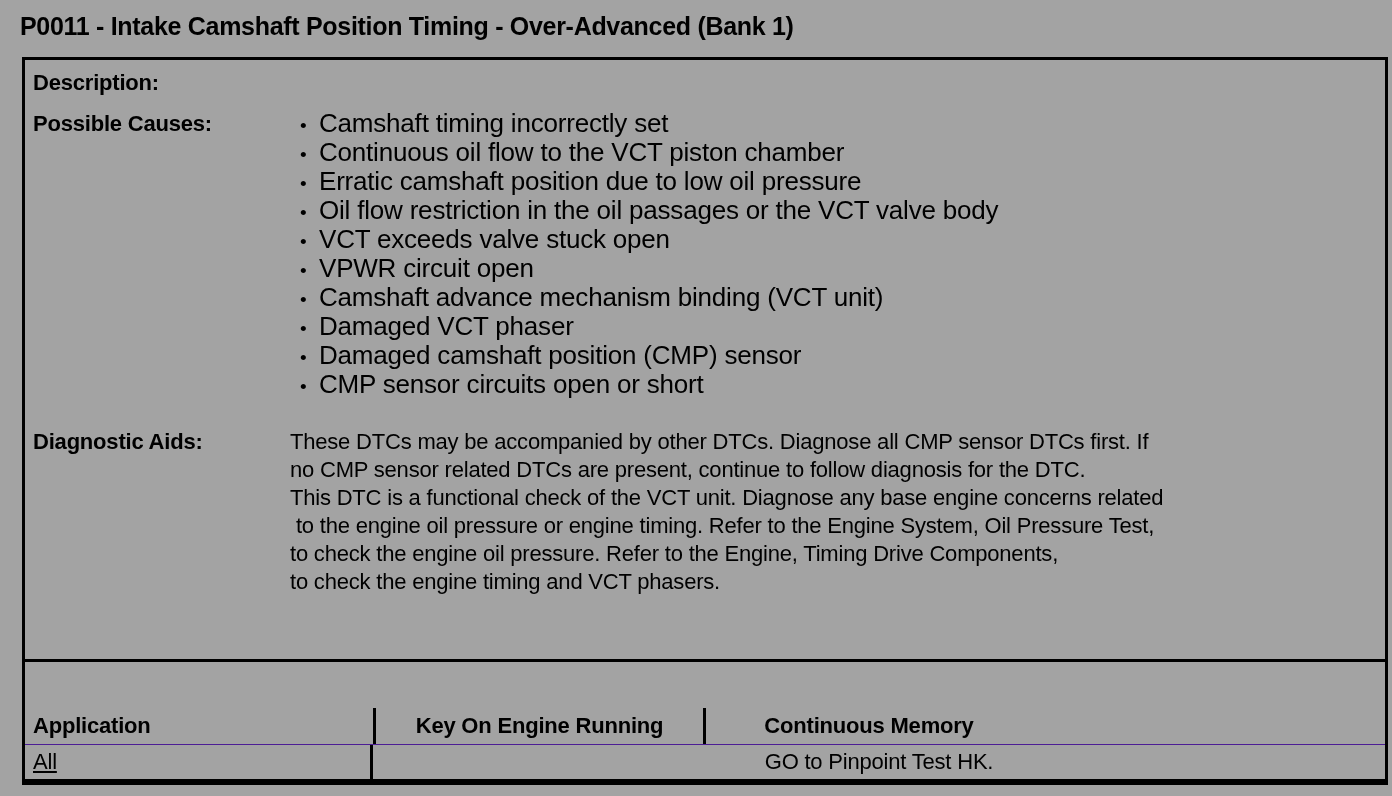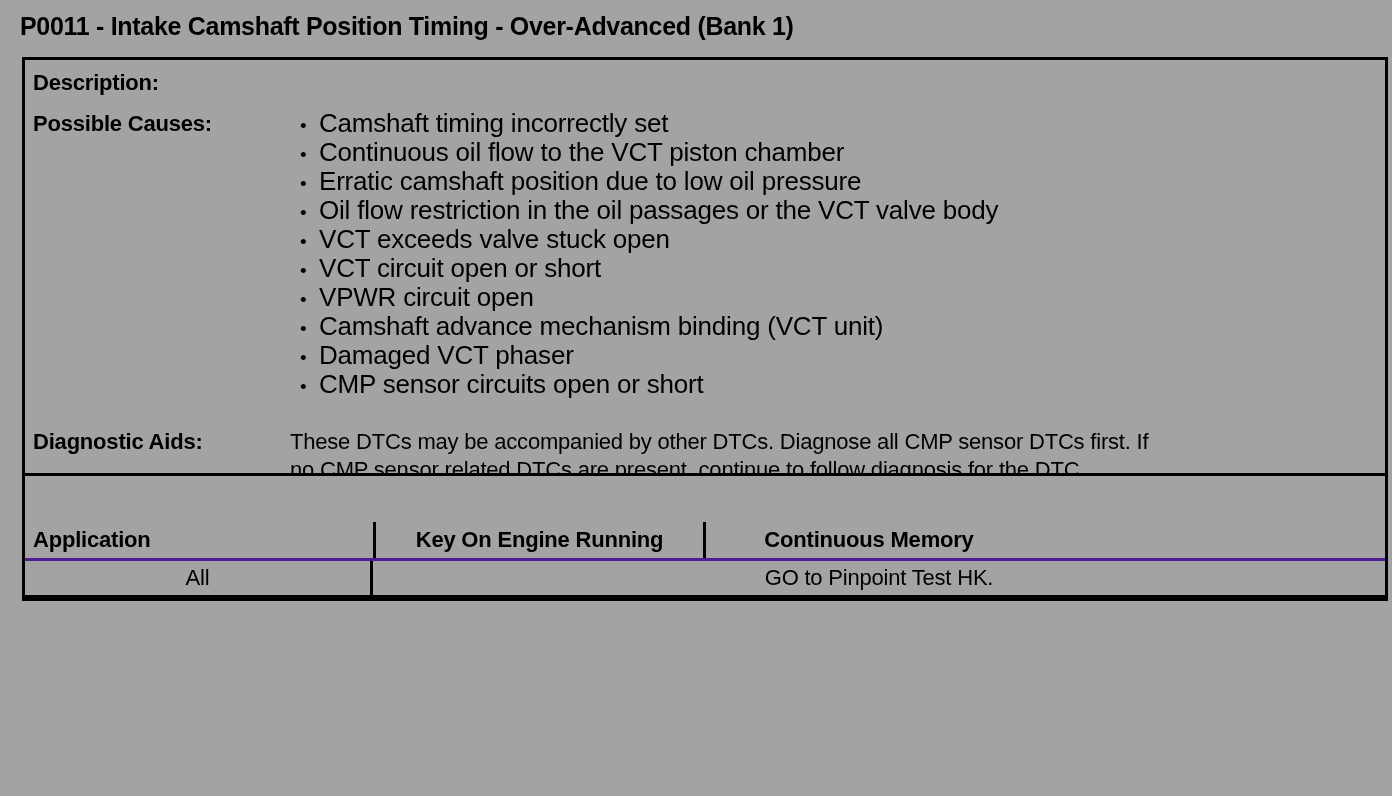--- a/index.html
+++ b/index.html
@@ -24,21 +24,21 @@
     font-size: 25px;
     font-weight: bold;
     letter-spacing: -0.3px;
     white-space: nowrap;
   }
   .doc-box {
     position: absolute;
     left: 22px;
     top: 57px;
     width: 1366px;
-    height: 544px;
+    height: 728px;
     box-sizing: border-box;
     border: 3px solid #000;
     border-bottom-width: 6px;
     display: flex;
     flex-direction: column;
   }
   .doc-main {
     flex: 1 1 auto;
     padding-top: 9px;
     overflow: hidden;
@@ -79,21 +79,21 @@
     font-size: 19px;
   }
   
   .dtc-table {
     flex: 0 0 auto;
     border-top: 3px solid #000;
   }
   .dtc-header-row {
     display: grid;
     grid-template-columns: 348px 330px 329px 1fr;
-    border-bottom: 3px solid #4c1d95;
+    border-bottom: 1px solid #4c1d95;
     margin-top: 46px;
   }
   .dtc-header-row .cell {
     box-sizing: border-box;
     font-size: 22px;
     font-weight: bold;
     line-height: 28px;
     letter-spacing: -0.2px;
     padding: 4px 8px;
     text-align: center;
@@ -109,21 +109,22 @@
   }
   .dtc-data-row .cell {
     box-sizing: border-box;
     font-size: 22px;
     line-height: 28px;
     letter-spacing: -0.2px;
     padding: 3px 8px;
   }
   .dtc-data-row .cell-application {
     border-right: 3px solid #000;
-    text-align: center;
+    text-align: left;
+    text-decoration: underline;
   }
   .dtc-data-row .cell-action {
     text-align: center;
   }
 </style>
 </head>
 <body>
 
 <div class="page">
 
@@ -138,24 +139,24 @@
       </div>
 
       <div class="section section-causes">
         <div class="label">Possible Causes:</div>
         <ul class="bullets">
           <li>Camshaft timing incorrectly set</li>
           <li>Continuous oil flow to the VCT piston chamber</li>
           <li>Erratic camshaft position due to low oil pressure</li>
           <li>Oil flow restriction in the oil passages or the VCT valve body</li>
           <li>VCT exceeds valve stuck open</li>
-          <li>VCT circuit open or short</li>
           <li>VPWR circuit open</li>
           <li>Camshaft advance mechanism binding (VCT unit)</li>
           <li>Damaged VCT phaser</li>
+          <li>Damaged camshaft position (CMP) sensor</li>
           <li>CMP sensor circuits open or short</li>
         </ul>
       </div>
 
       <div class="section section-aids">
         <div class="label">Diagnostic Aids:</div>
         <div class="content">These DTCs may be accompanied by other DTCs. Diagnose all CMP sensor DTCs first. If
 no CMP sensor related DTCs are present, continue to follow diagnosis for the DTC.
 This DTC is a functional check of the VCT unit. Diagnose any base engine concerns related
  to the engine oil pressure or engine timing. Refer to the Engine System, Oil Pressure Test,

